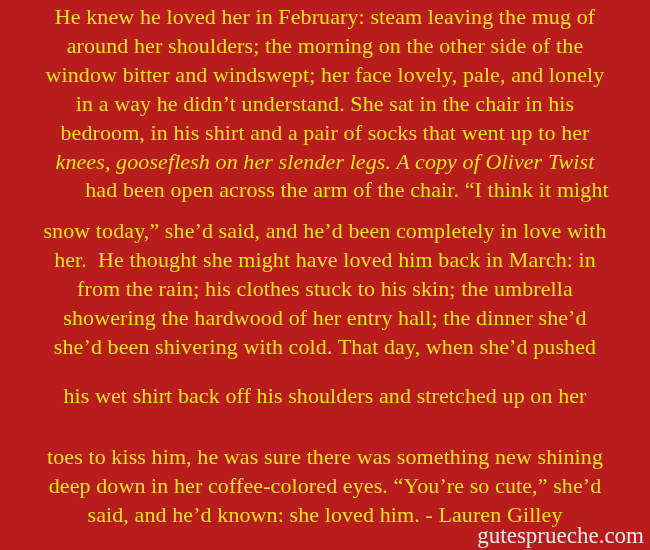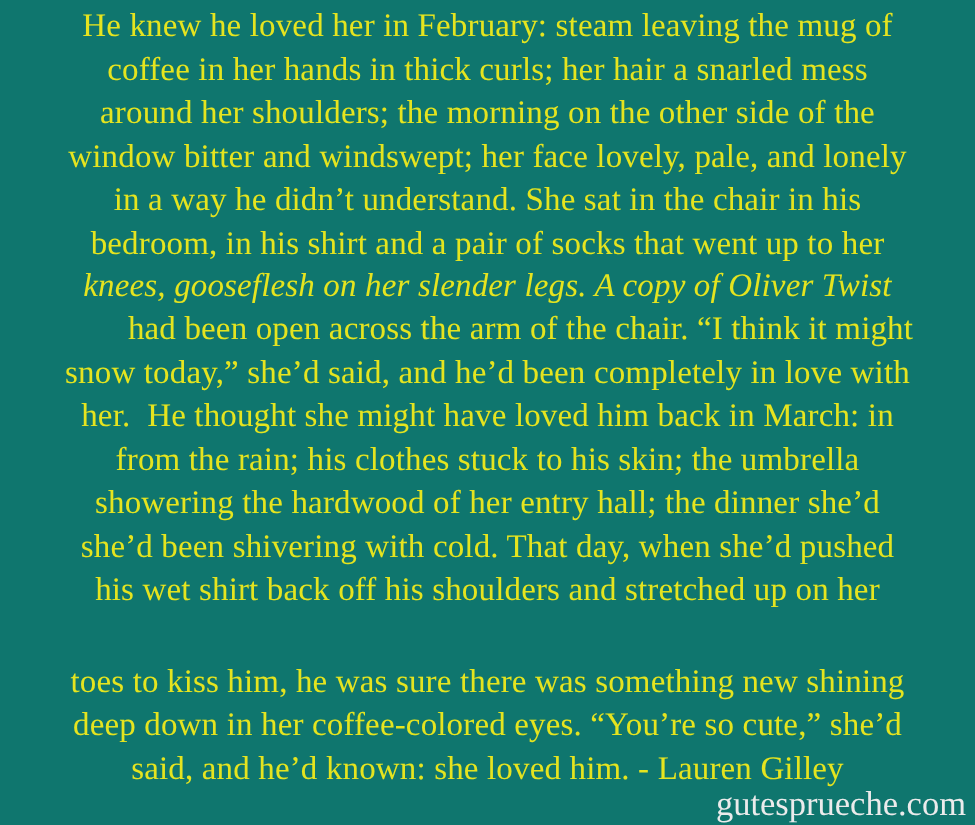--- a/index.html
+++ b/index.html
@@ -34,34 +34,33 @@
     bottom: 1px;
     font-size: 23px;
     line-height: 26px;
     color: #ebebeb;
     text-align: right;
   }
 </style>
 </head>
 <body>
 
-<div class="page" style="background: #0f766e;">
+<div class="page" style="background: #b91c1c;">
   <div class="quote">
     <div class="quote-line" style="color: rgb(229, 228, 31);">He knew he loved her in February: steam leaving the mug of</div>
-    <div class="quote-line" style="color: rgb(229, 228, 31);">coffee in her hands in thick curls; her hair a snarled mess</div>
     <div class="quote-line" style="color: rgb(229, 228, 31);">around her shoulders; the morning on the other side of the</div>
     <div class="quote-line" style="color: rgb(229, 228, 31);">window bitter and windswept; her face lovely, pale, and lonely</div>
     <div class="quote-line" style="color: rgb(229, 228, 31);">in a way he didn’t understand. She sat in the chair in his</div>
     <div class="quote-line" style="color: rgb(229, 228, 31);">bedroom, in his shirt and a pair of socks that went up to her</div>
     <div class="quote-line" style="color: rgb(229, 228, 31); font-style: italic;">knees, gooseflesh on her slender legs. A copy of Oliver Twist</div>
     <div class="quote-line" style="color: rgb(229, 228, 31); padding-left: 44px;">had been open across the arm of the chair. “I think it might</div>
-    <div class="quote-line" style="color: rgb(229, 228, 31);">snow today,” she’d said, and he’d been completely in love with</div>
+    <div class="quote-line" style="color: rgb(229, 228, 31); margin-top: 12px;">snow today,” she’d said, and he’d been completely in love with</div>
     <div class="quote-line" style="color: rgb(229, 228, 31);">her.  He thought she might have loved him back in March: in</div>
     <div class="quote-line" style="color: rgb(229, 228, 31);">from the rain; his clothes stuck to his skin; the umbrella</div>
     <div class="quote-line" style="color: rgb(229, 228, 31); text-align: center;">showering the hardwood of her entry hall; the dinner she’d</div>
     <div class="quote-line" style="color: rgb(229, 228, 31);">she’d been shivering with cold. That day, when she’d pushed</div>
-    <div class="quote-line" style="color: rgb(229, 228, 31);">his wet shirt back off his shoulders and stretched up on her</div>
+    <div class="quote-line" style="color: rgb(229, 228, 31); margin-top: 20px;">his wet shirt back off his shoulders and stretched up on her</div>
     <div class="quote-line" style="color: rgb(229, 228, 31); margin-top: 32px;">toes to kiss him, he was sure there was something new shining</div>
     <div class="quote-line" style="color: rgb(229, 228, 31);">deep down in her coffee-colored eyes. “You’re so cute,” she’d</div>
     <div class="quote-line" style="color: rgb(229, 228, 31);">said, and he’d known: she loved him. - Lauren Gilley</div>
   </div>
   <div class="watermark" style="color: rgb(235, 235, 235);">gutesprueche.com</div>
 </div>
 
 </body></html>

